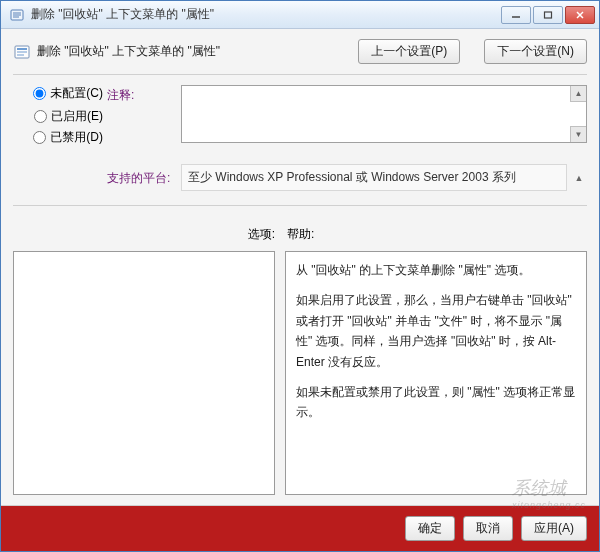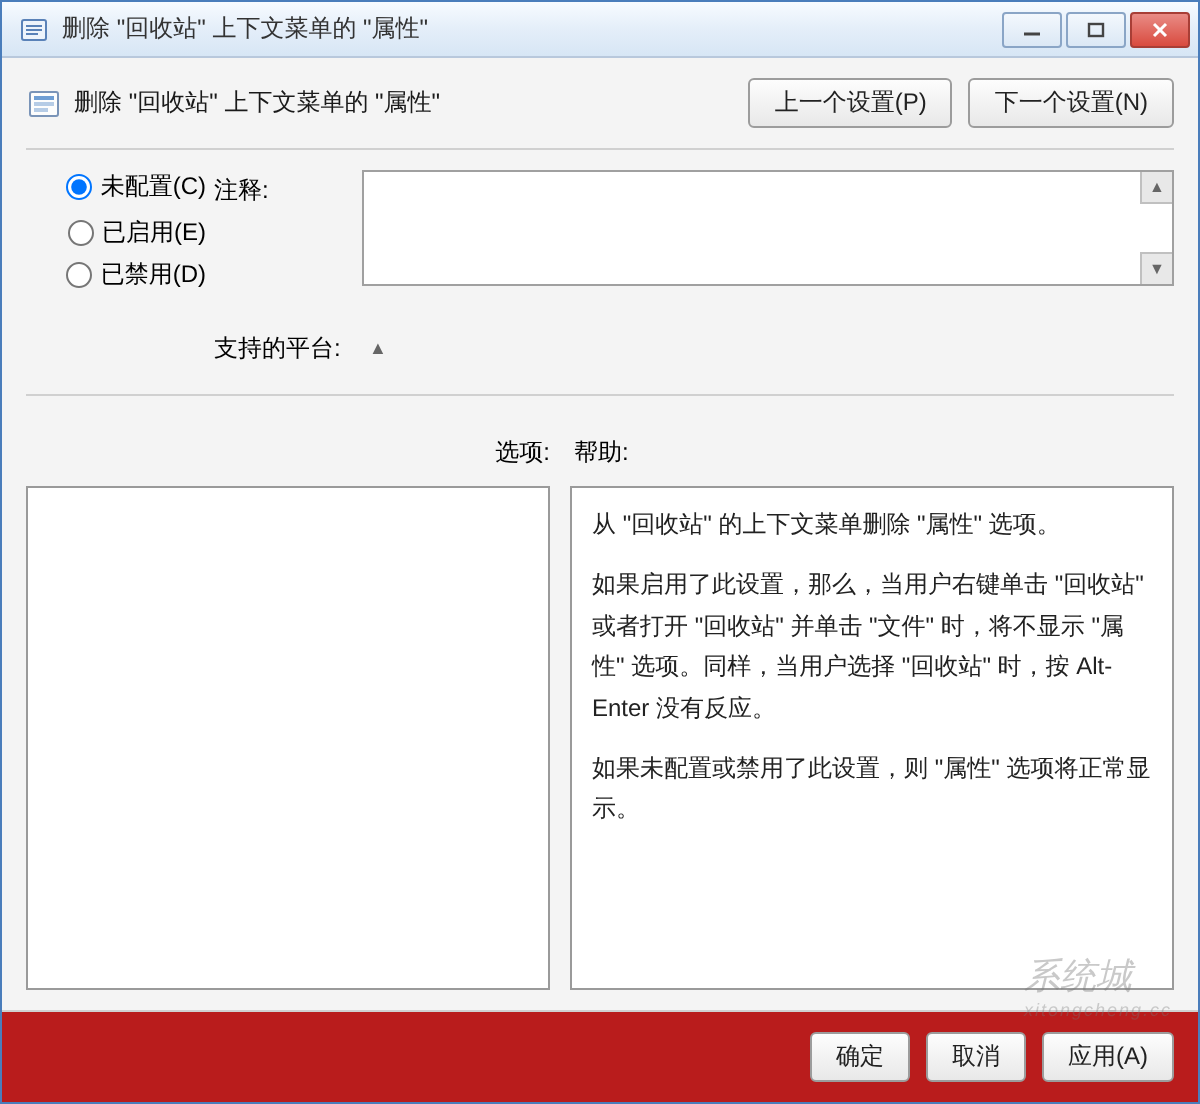--- a/index.html
+++ b/index.html
@@ -64,21 +64,21 @@
     .header-row {
       display: flex;
       align-items: center;
       gap: 6px;
     }
     .header-row .lbl {
       flex: 1;
       color: #1a1a1a;
       font-size: 12px;
     }
-    .nav-btns { display: flex; gap: 8px; }
+    .nav-btns { display: flex; gap: 24px; }
     .btn {
       padding: 3px 12px;
       border: 1px solid #9c9c9c;
       background: linear-gradient(to bottom, #fdfdfd, #e8e8e8);
       border-radius: 3px;
       font-size: 12px;
       color: #222;
       cursor: pointer;
     }
     .divider {
@@ -109,21 +109,21 @@
     .scroll-arrow {
       position: absolute;
       right: 0; width: 16px; height: 16px;
       background: #e8e8e8;
       border-left: 1px solid #c0c0c0;
       display: flex; align-items: center; justify-content: center;
       font-size: 8px; color: #666;
     }
     .scroll-arrow.top { top: 0; border-bottom: 1px solid #c0c0c0; }
     .scroll-arrow.bot { bottom: 0; border-top: 1px solid #c0c0c0; }
-    .field-label { color: #000000; padding-top: 2px; }
+    .field-label { color: #701a75; padding-top: 2px; }
     .platform-row {
       display: grid;
       grid-template-columns: 90px 70px 1fr 16px;
       gap: 4px;
       align-items: center;
       margin-top: 10px;
     }
     .platform-box {
       border: 1px solid #d8d8d8;
       background: #f9f9f9;
@@ -240,20 +240,23 @@
 
       <label class="radio-item" style="grid-column:1;grid-row:3;">
         <input type="radio" name="cfg" style="">
         <span>已禁用(D)</span>
       </label>
     </div>
 
     <div class="platform-row">
       <div></div>
       <div class="field-label">支持的平台:</div>
+      <div class="platform-box">
+        <span>至少 Windows XP Professional 或 Windows Server 2003 系列</span>
+      </div>
       <div class="platform-arrow">▲</div>
     </div>
 
     <div class="divider" style="margin-top:6px;"></div>
 
     <div class="opt-help-labels">
       <div class="l1">选项:</div>
       <div>帮助:</div>
     </div>
 

